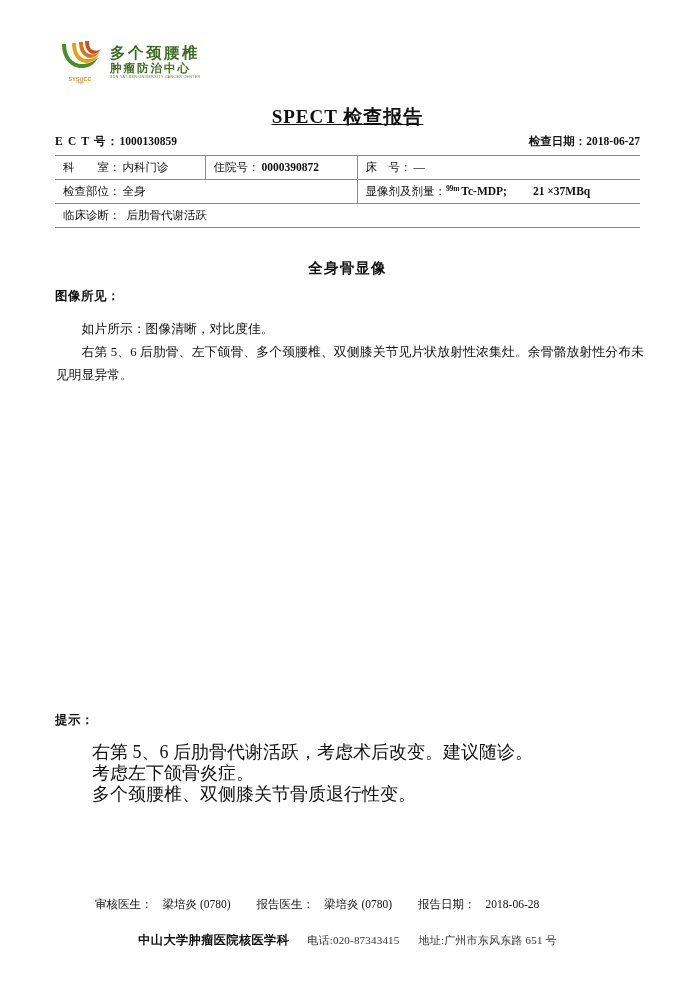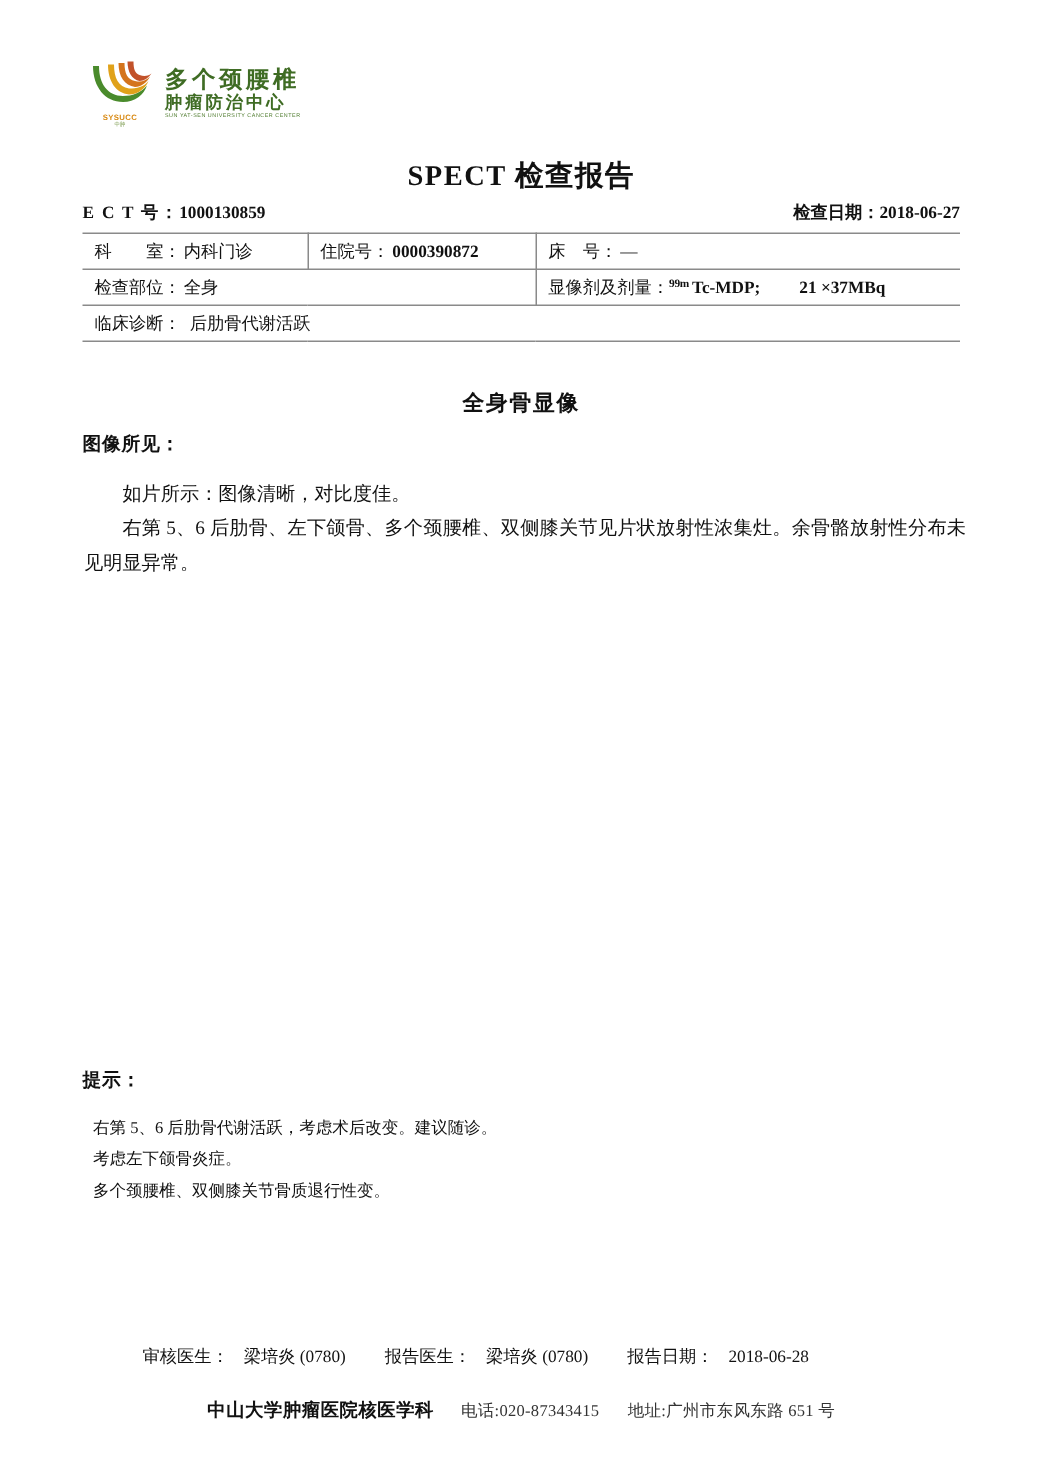--- a/index.html
+++ b/index.html
@@ -90,20 +90,21 @@
   .report-title {
     position: absolute;
     left: 0;
     top: 104px;
     width: 695px;
     text-align: center;
     font-family: "Liberation Serif", serif;
     font-size: 19px;
     font-weight: bold;
     letter-spacing: 1px;
+    text-decoration: underline;
   }
 
   
   .ect-line {
     position: absolute;
     left: 55px;
     top: 134px;
     width: 585px;
     display: flex;
     justify-content: space-between;
@@ -191,24 +192,24 @@
     position: absolute;
     left: 55px;
     top: 712px;
     font-family: "DejaVu Sans", sans-serif;
     font-size: 12.5px;
     font-weight: bold;
     letter-spacing: 0.5px;
   }
   .impression-body {
     position: absolute;
-    left: 40px;
+    left: 56px;
     top: 742px;
     width: 588px;
-    font-size: 11px;
+    font-size: 18px;
     line-height: 21px;
   }
   .impression-body p {
     margin: 0;
     text-indent: 2em;
   }
 
   
   .signature-row {
     position: absolute;

